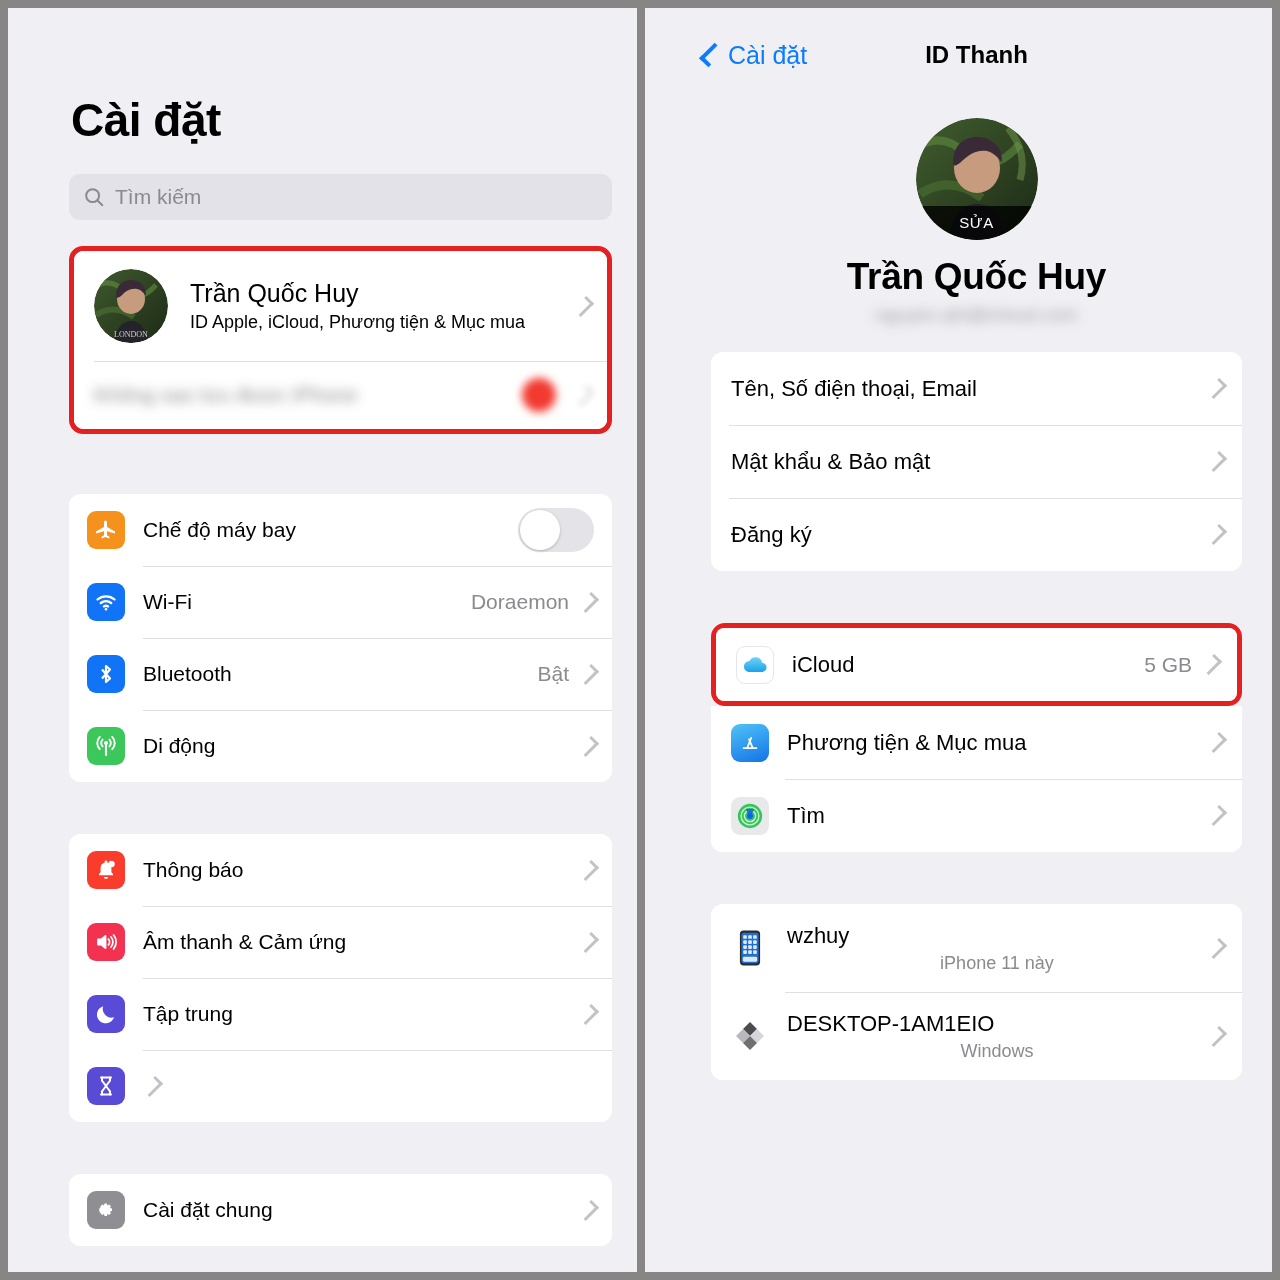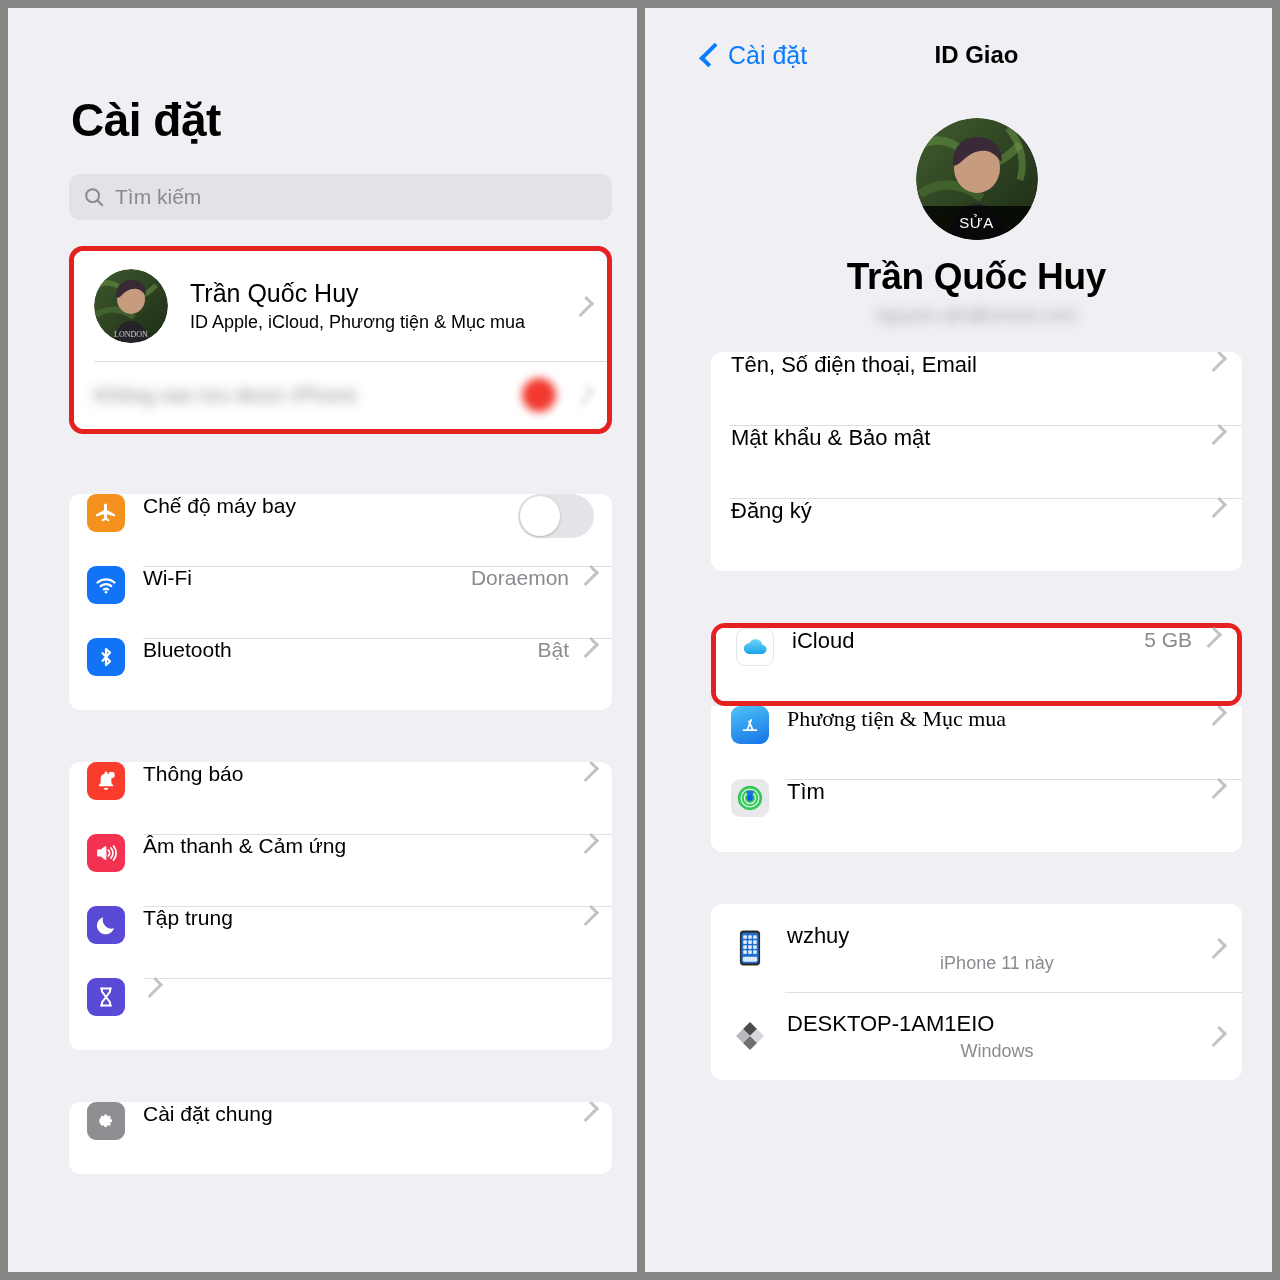--- a/index.html
+++ b/index.html
@@ -45,21 +45,21 @@
     border: 5px solid #E52020;
     border-radius: 14px;
   }
 
   .card {
     background: #fff;
     border-radius: 12px;
     overflow: hidden;
   }
   .row {
-    display: flex; align-items: flex-start;
+    display: flex; align-items: center;
     padding: 0 18px 0 18px;
     min-height: 72px;
     position: relative;
     background: #fff;
   }
   .row + .row::before {
     content: ""; position: absolute; left: 74px; right: 0; top: 0;
     height: 1px; background: #DFDEE3;
   }
   .row.no-icon + .row.no-icon::before { left: 18px; }
@@ -248,20 +248,32 @@
       <div class="row">
         <span class="ic" style="background:#1173F5">
           <svg viewBox="0 0 24 24" width="24" height="24" fill="none" stroke="#fff" stroke-width="2.2" stroke-linejoin="round">
               <path d="M8 7.5 16 16.5 12 20V4l4 3.5L8 16.5"></path>
             </svg>
         </span>
         <span class="rl">Bluetooth</span>
         <span class="rv">Bật</span>
         <span class="chev"></span>
       </div>
+      <div class="row">
+        <span class="ic" style="background:#3CC75A">
+          <svg viewBox="0 0 24 24" width="24" height="24" fill="none" stroke="#fff" stroke-width="1.9" stroke-linecap="round">
+            <circle cx="12" cy="9" r="2" fill="#fff" stroke="none"></circle>
+            <path d="M8.6 5.6a4.8 4.8 0 0 0 0 6.8M15.4 5.6a4.8 4.8 0 0 1 0 6.8"></path>
+            <path d="M5.8 2.8a8.8 8.8 0 0 0 0 12.4M18.2 2.8a8.8 8.8 0 0 1 0 12.4"></path>
+            <path d="M12 11v10" stroke-width="2.1"></path>
+          </svg>
+        </span>
+        <span class="rl">Di động</span>
+        <span class="chev"></span>
+      </div>
     </div>
 
     <div class="card" style="margin:52px 25px 0 25px;">
       <div class="row">
         <span class="ic" style="background:#FA3C2D">
           <svg viewBox="0 0 24 24" width="24" height="24" fill="#fff">
               <path d="M12 21a2.2 2.2 0 0 0 2.2-2H9.8A2.2 2.2 0 0 0 12 21zm7-5-1.6-1.8V10a5.4 5.4 0 0 0-4-5.2V4a1.4 1.4 0 0 0-2.8 0v.8A5.4 5.4 0 0 0 6.6 10v4.2L5 16v1.2h14z"></path>
               <circle cx="17.5" cy="6" r="3.2" fill="#fff"></circle>
             </svg>
         </span>
@@ -313,21 +325,21 @@
 
   <div class="gutter"></div>
 
   <div class="panel panel-right">
 
     <div class="navbar">
       <a class="back">
         <span class="bchev"></span>
         <span>Cài đặt</span>
       </a>
-      <div class="nav-title">ID Giao</div>
+      <div class="nav-title">ID Thanh</div>
     </div>
 
     <div class="profile">
       <div class="avatar-lg">
         <svg viewBox="0 0 122 122" width="122" height="122">
           <defs>
             <clipPath id="cavl">
                 <circle cx="61" cy="61" r="61"></circle>
               </clipPath>
             <linearGradient id="lf2" x1="0" y1="0" x2="1" y2="1">
@@ -381,21 +393,21 @@
                 </defs>
               <path d="M9 23.5h14a5 5 0 0 0 .6-10A7.2 7.2 0 0 0 10 11.8 5.9 5.9 0 0 0 9 23.5z" fill="url(#gcl)"></path>
             </svg>
           </span>
           <span class="rl">iCloud</span>
           <span class="rv">5 GB</span>
           <span class="chev"></span>
         </div>
       </div>
       <div class="card" style="border-top-left-radius:0;border-top-right-radius:0;">
-        <div class="row row-r" style="border-top:0;font-family:Liberation Serif, serif;">
+        <div class="row row-r" style="border-top:0;">
           <span class="ic" style="background:linear-gradient(160deg,#4fc3f7,#1473e6)">
             <svg viewBox="0 0 24 24" width="22" height="22" fill="none" stroke="#fff" stroke-width="2" stroke-linecap="round">
               <path d="M5 17.5h14"></path>
                 <path d="M9 17.5 13.2 6.5"></path>
                 <path d="M15 17.5 11 8"></path>
             </svg>
           </span>
           <span class="rl">Phương tiện &amp; Mục mua</span>
           <span class="chev"></span>
         </div>

